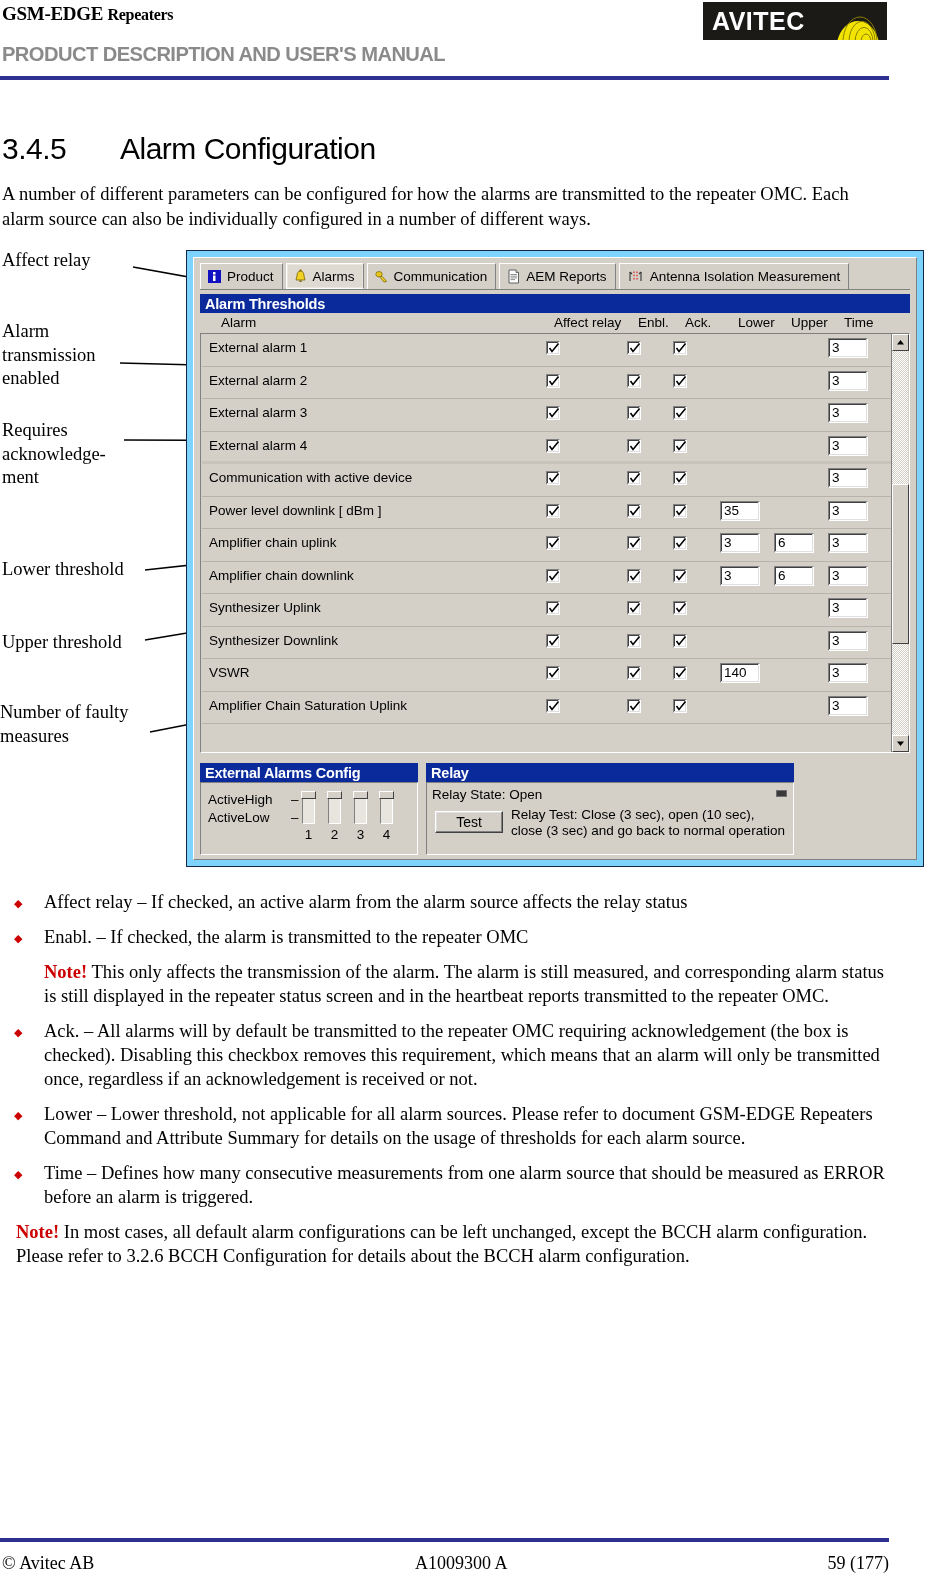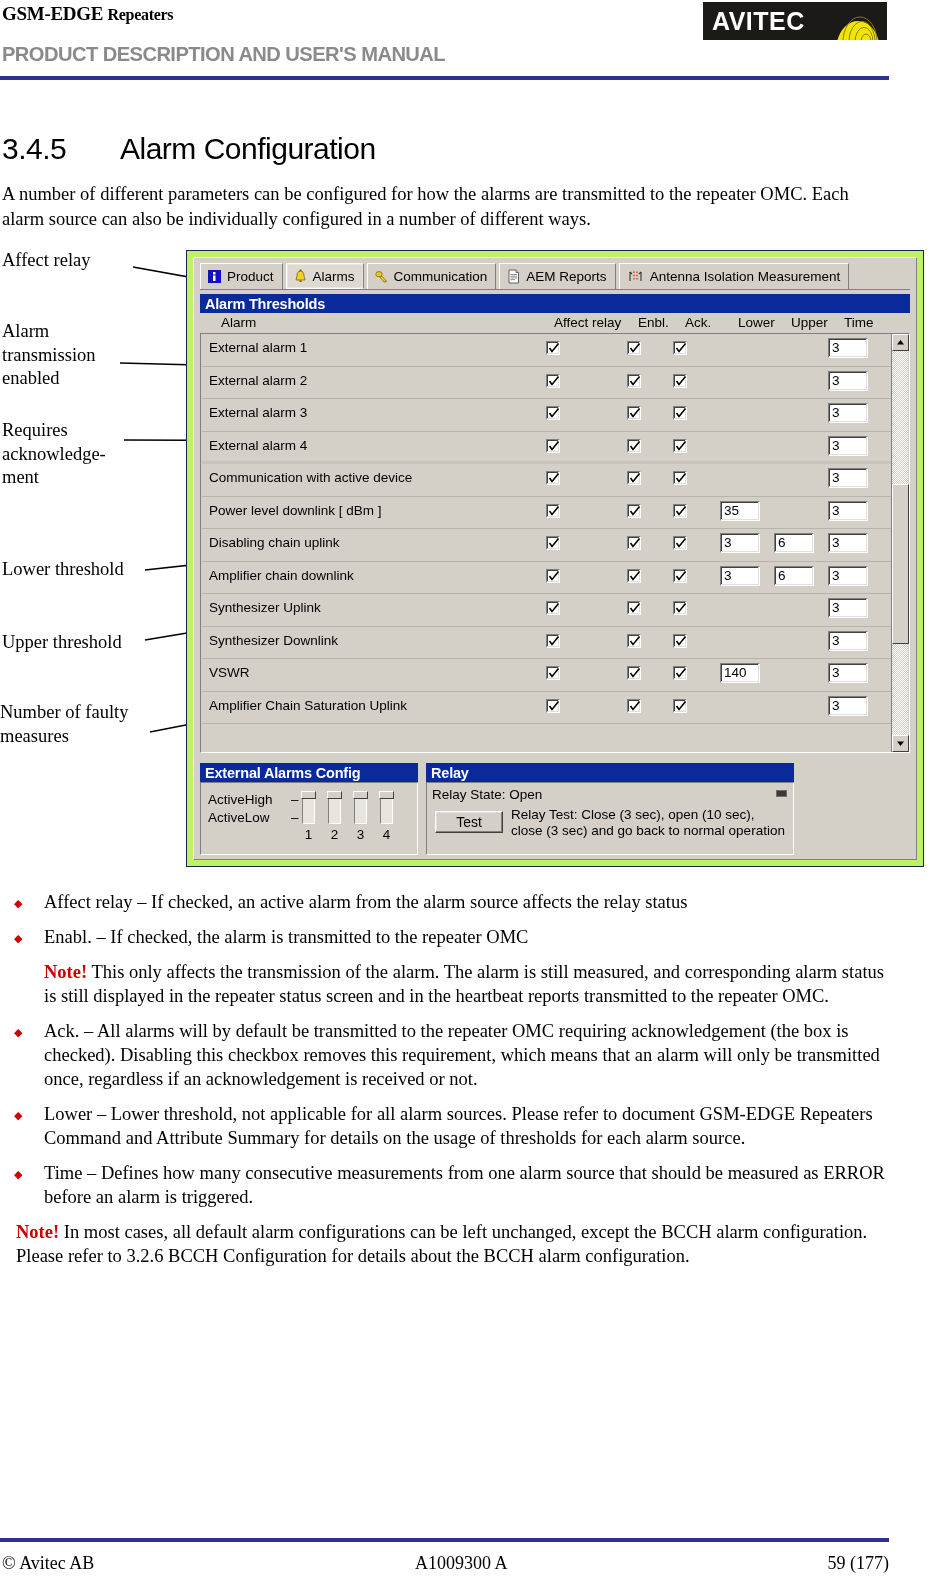--- a/index.html
+++ b/index.html
@@ -112,21 +112,21 @@
     position: absolute;
     left: 0; top: 240px; width: 935px; height: 520px;
     pointer-events: none;
   }
 
   
   .app-window {
     position: absolute;
     left: 186px; top: 250px;
     width: 738px; height: 617px;
-    background: #bef264;
+    background: #7dd3fc;
     border: 1px solid #12274a;
     box-sizing: border-box;
     padding: 6px;
     font-family: "Liberation Sans", sans-serif;
   }
   .app-inner {
     position: relative;
     width: 100%; height: 100%;
     background: #d4d0c8;
     border: 1px solid #ffffff;
@@ -705,21 +705,21 @@
             </span>
             <span class="cb" style="left:471px;">
               <svg width="12" height="12" viewBox="0 0 12 12">
                 <path d="M1.5 6 L4 9.5 L10.5 1.5" stroke="#000" stroke-width="1.6" fill="none"></path>
               </svg>
             </span>
             <span class="numfield" style="left:518px;width:40px;">35</span>
             <span class="numfield" style="left:626px;width:40px;">3</span>
           </div>
           <div class="row">
-            <span class="row-label">Disabling chain uplink</span>
+            <span class="row-label">Amplifier chain uplink</span>
             <span class="cb" style="left:344px;">
               <svg width="12" height="12" viewBox="0 0 12 12">
                 <path d="M1.5 6 L4 9.5 L10.5 1.5" stroke="#000" stroke-width="1.6" fill="none"></path>
               </svg>
             </span>
             <span class="cb" style="left:425px;">
               <svg width="12" height="12" viewBox="0 0 12 12">
                 <path d="M1.5 6 L4 9.5 L10.5 1.5" stroke="#000" stroke-width="1.6" fill="none"></path>
               </svg>
             </span>

